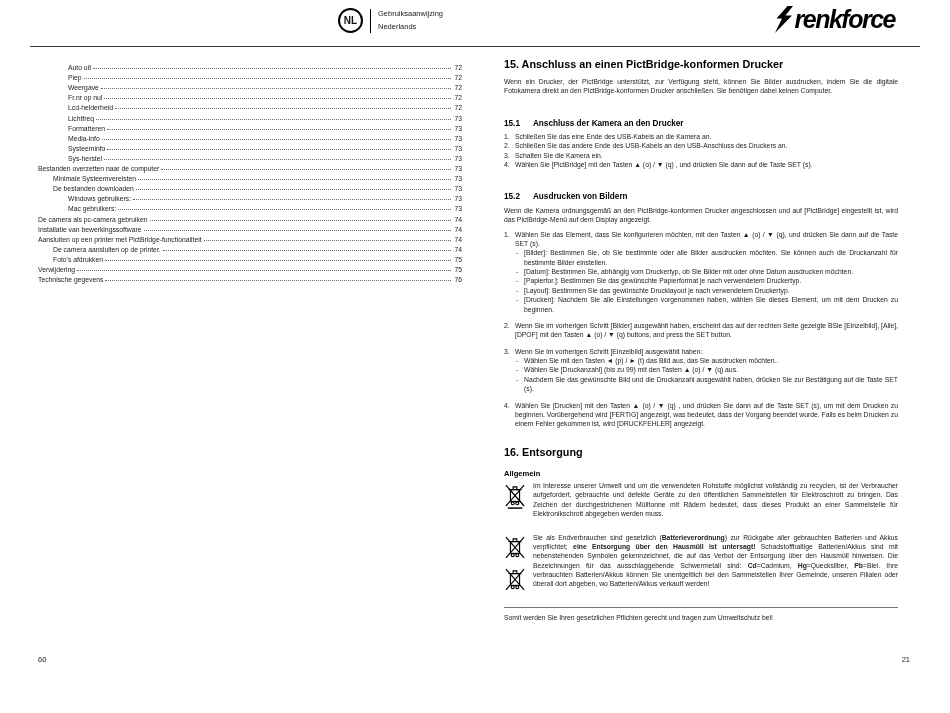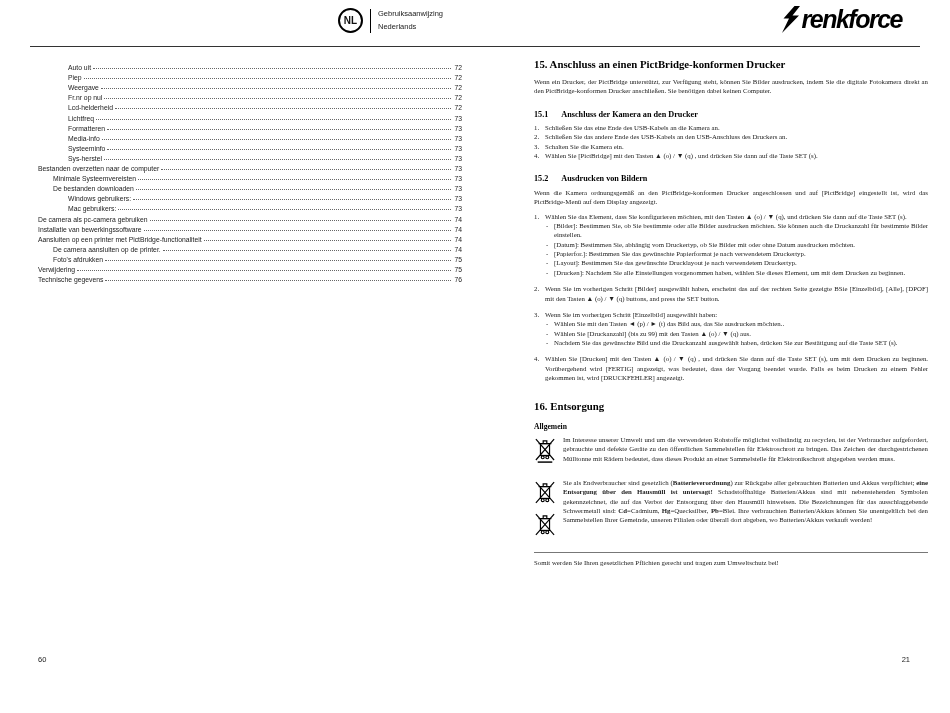--- a/index.html
+++ b/index.html
@@ -5,37 +5,37 @@
   * { margin:0; padding:0; box-sizing:border-box; }
   body { background:#ffffff; font-family:"Liberation Sans","DejaVu Sans",sans-serif; }
   .page { position:relative; width:950px; height:713px; background:#ffffff; color:#111; overflow:hidden; }
 
   
   .nl-group { position:absolute; left:338px; top:8px; display:flex; align-items:center; }
   .nl-badge { width:25px; height:25px; border:2px solid #000; border-radius:50%; display:flex;
               align-items:center; justify-content:center; font-weight:bold; font-size:10px; }
   .nl-divider { width:1px; height:24px; background:#000; margin:0 7px; }
   .nl-text { font-size:7.5px; line-height:1.7; color:#222; }
-  .brand { position:absolute; right:48px; top:6px; display:flex; align-items:flex-start; gap:1px; }
+  .brand { position:absolute; right:55px; top:6px; display:flex; align-items:flex-start; gap:1px; }
   .brand-word { font-size:25px; font-weight:bold; font-style:italic; letter-spacing:-1.5px; color:#000; line-height:1.05; }
   .header-rule { position:absolute; left:30px; right:30px; top:46px; border-top:1.5px solid #333; }
 
   
   .toc { position:absolute; left:38px; top:61px; width:424px; font-size:6.8px; color:#222; }
   .toc-row { display:flex; align-items:flex-end; height:10.1px; }
   .toc-label { white-space:nowrap; padding-right:2px; }
   .toc-dots { flex:1; border-bottom:1px dotted #666; height:1px; margin:0 1px 2px 0; }
   .toc-page { white-space:nowrap; padding-left:2px; }
 
   
-  .content { position:absolute; left:534px; top:57px; width:394px; font-size:6.8px; line-height:1.38;
-             color:#222; text-align:justify;font-family:Liberation Serif, serif; }
+  .content { position:absolute; left:504px; top:57px; width:394px; font-size:6.8px; line-height:1.38;
+             color:#222; text-align:justify; }
   .h-main { font-size:10.8px; font-weight:bold; color:#000; text-align:left; margin-bottom:5px; }
   .para { margin-bottom:2px; }
-  .h-sub { display:flex; gap:13px; font-size:8.2px; font-weight:bold; color:#000; text-align:left; margin:13px 0 3px; }
+  .h-sub { display:flex; gap:13px; font-size:8.2px; font-weight:bold; color:#000; text-align:left; margin:22px 0 3px; }
   .step-row { display:flex; }
   .step-num { flex:0 0 11px; }
   .step-body { flex:1; text-align:justify; }
   .step-block { margin-bottom:7px; }
   .step-bullets { padding-left:11px; }
   .bullet-row { display:flex; }
   .dash { flex:0 0 9px; padding-left:1px; }
   .bullet-text { flex:1; text-align:justify; }
   .h-16 { margin-top:16px; margin-bottom:9px; }
   .disposal-section { margin-bottom:14px; }

